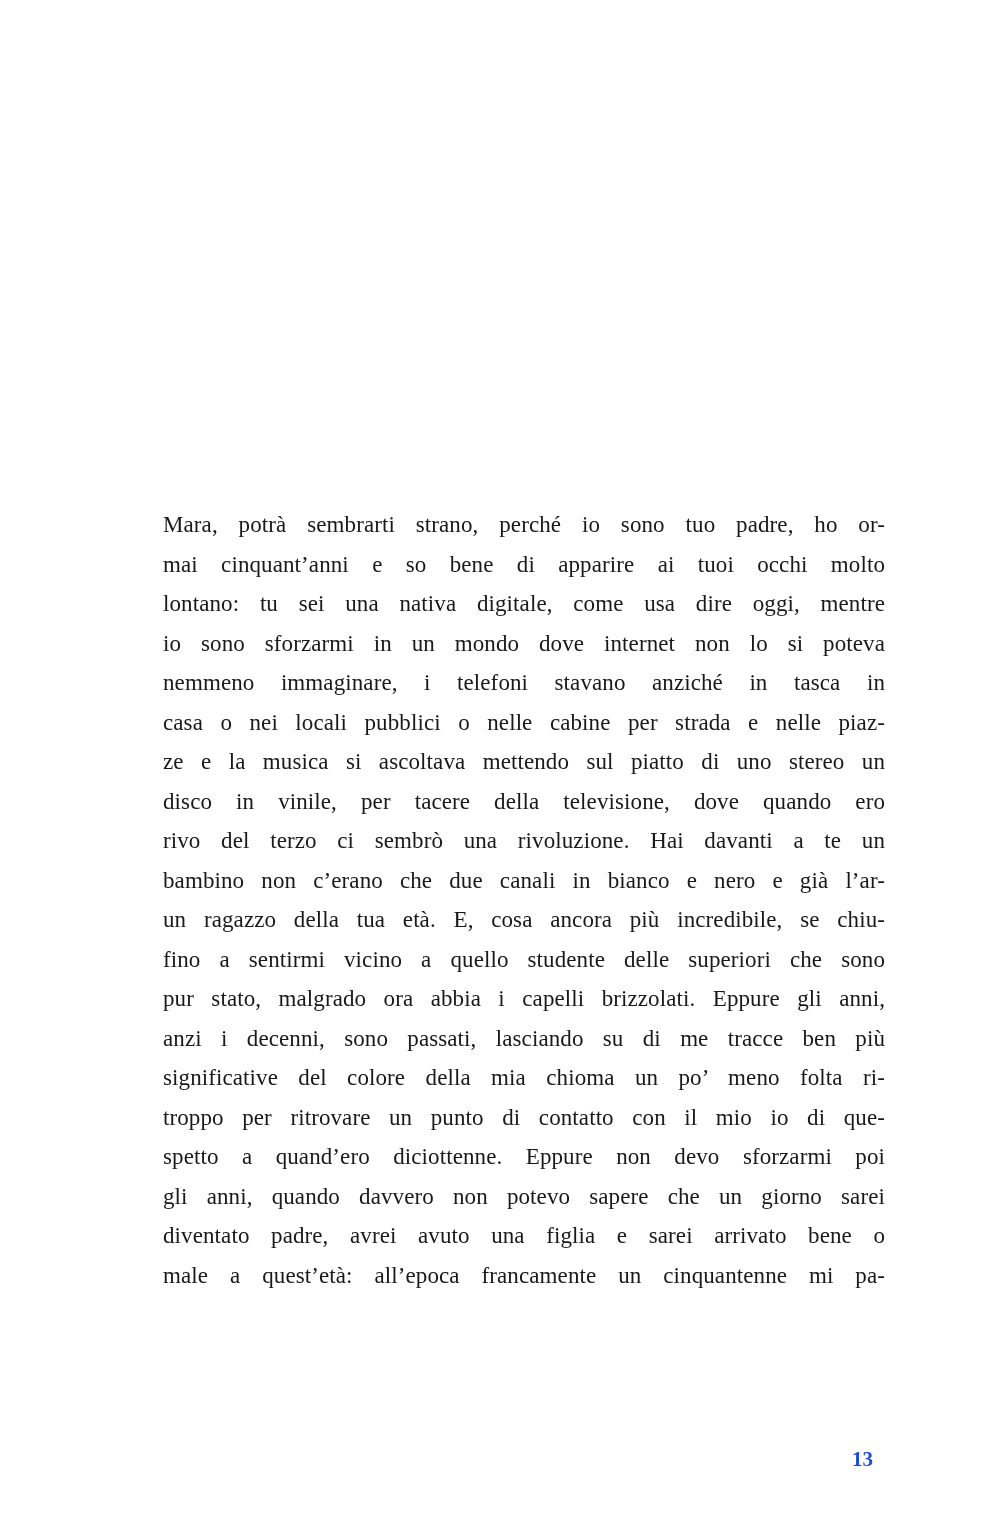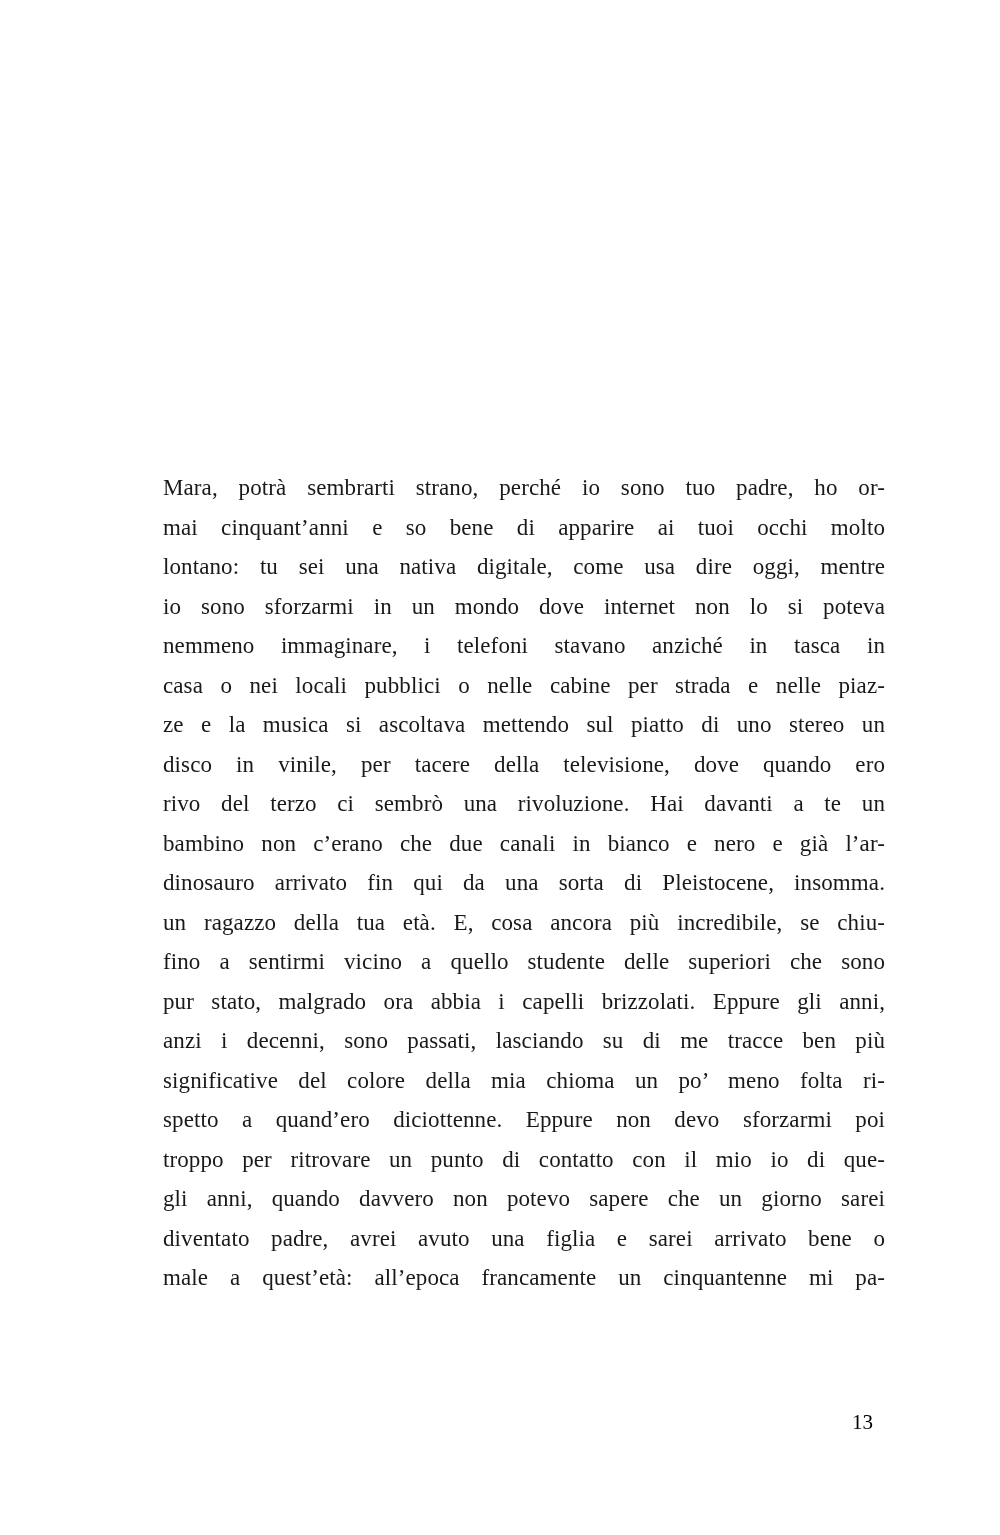--- a/index.html
+++ b/index.html
@@ -12,20 +12,21 @@
     height: 1535px;
     position: relative;
     font-family: "Liberation Serif", "DejaVu Serif", serif;
     color: #191919;
     -webkit-font-smoothing: antialiased;
   }
   .book-page {
     position: absolute;
     inset: 0;
     background: #ffffff;
+    margin-top: 37px;
   }
   .text-block {
     position: absolute;
     left: 163px;
     top: 468px;
     width: 722px;
   }
   .text-line {
     font-size: 23px;
     line-height: 39.5px;
@@ -34,44 +35,44 @@
     white-space: normal;
     letter-spacing: 0.1px;
   }
   .page-number {
     position: absolute;
     left: 163px;
     top: 1410px;
     width: 710px;
     text-align: right;
     font-size: 21px;
-    color: #000000;
+    color: #1d4ed8;
+    font-weight: bold;
   }
 </style>
 </head>
 <body>
 
 <div class="book-page">
   <div class="text-block">
     <div class="text-line">Mara, potrà sembrarti strano, perché io sono tuo padre, ho or-</div>
     <div class="text-line">mai cinquant’anni e so bene di apparire ai tuoi occhi molto</div>
     <div class="text-line">lontano: tu sei una nativa digitale, come usa dire oggi, mentre</div>
     <div class="text-line">io sono sforzarmi in un mondo dove internet non lo si poteva</div>
     <div class="text-line">nemmeno immaginare, i telefoni stavano anziché in tasca in</div>
     <div class="text-line">casa o nei locali pubblici o nelle cabine per strada e nelle piaz-</div>
     <div class="text-line">ze e la musica si ascoltava mettendo sul piatto di uno stereo un</div>
     <div class="text-line">disco in vinile, per tacere della televisione, dove quando ero</div>
     <div class="text-line">rivo del terzo ci sembrò una rivoluzione. Hai davanti a te un</div>
     <div class="text-line">bambino non c’erano che due canali in bianco e nero e già l’ar-</div>
-    <div class="text-line">dinosauro arrivato fin qui da una sorta di Pleistocene, insomma.</div>
     <div class="text-line">un ragazzo della tua età. E, cosa ancora più incredibile, se chiu-</div>
     <div class="text-line">fino a sentirmi vicino a quello studente delle superiori che sono</div>
     <div class="text-line">pur stato, malgrado ora abbia i capelli brizzolati. Eppure gli anni,</div>
     <div class="text-line">anzi i decenni, sono passati, lasciando su di me tracce ben più</div>
     <div class="text-line">significative del colore della mia chioma un po’ meno folta ri-</div>
+    <div class="text-line">troppo per ritrovare un punto di contatto con il mio io di que-</div>
     <div class="text-line">spetto a quand’ero diciottenne. Eppure non devo sforzarmi poi</div>
-    <div class="text-line">troppo per ritrovare un punto di contatto con il mio io di que-</div>
     <div class="text-line">gli anni, quando davvero non potevo sapere che un giorno sarei</div>
     <div class="text-line">diventato padre, avrei avuto una figlia e sarei arrivato bene o</div>
     <div class="text-line">male a quest’età: all’epoca francamente un cinquantenne mi pa-</div>
   </div>
   <div class="page-number">13</div>
 </div>
 
 </body></html>

